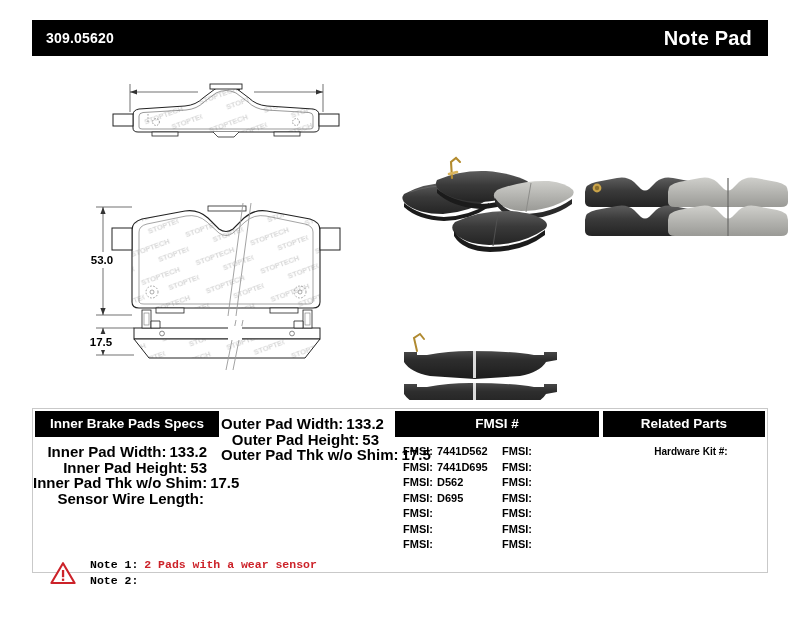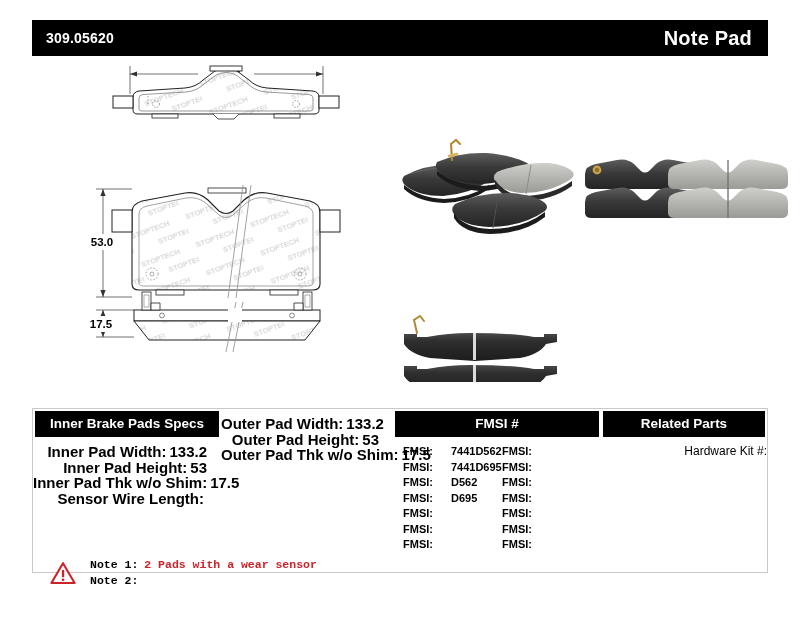--- a/index.html
+++ b/index.html
@@ -42,21 +42,21 @@
     font-size: 20px;
     font-weight: bold;
     letter-spacing: 0.2px;
     line-height: 1;
   }
 
   
   .drawing-area {
     position: absolute;
     left: 0;
-    top: 52px;
+    top: 70px;
     width: 800px;
     height: 330px;
   }
   .svg-full { position: absolute; left: 0; top: 0; }
 
   
   .spec-table {
     position: absolute;
     left: 32px;
     top: 408px;
@@ -108,27 +108,27 @@
     padding-left: 10px;
   }
   .fmsi-sub { width: 50%; }
   .fmsi-line {
     font-size: 11px;
     font-weight: bold;
     line-height: 15.5px;
     text-align: left;
     white-space: nowrap;
   }
-  .fmsi-line .val { margin-left: 18px; }
+  .fmsi-line .val { margin-left: 4px; }
 
   .related-line {
-    font-size: 12px;
-    font-weight: normal;
+    font-size: 10px;
+    font-weight: bold;
     line-height: 15.5px;
-    text-align: right;
+    text-align: center;
     padding-left: 14px;
     white-space: nowrap;
   }
 
   
   .notes {
     position: absolute;
     left: 50px;
     top: 556px;
     display: flex;

